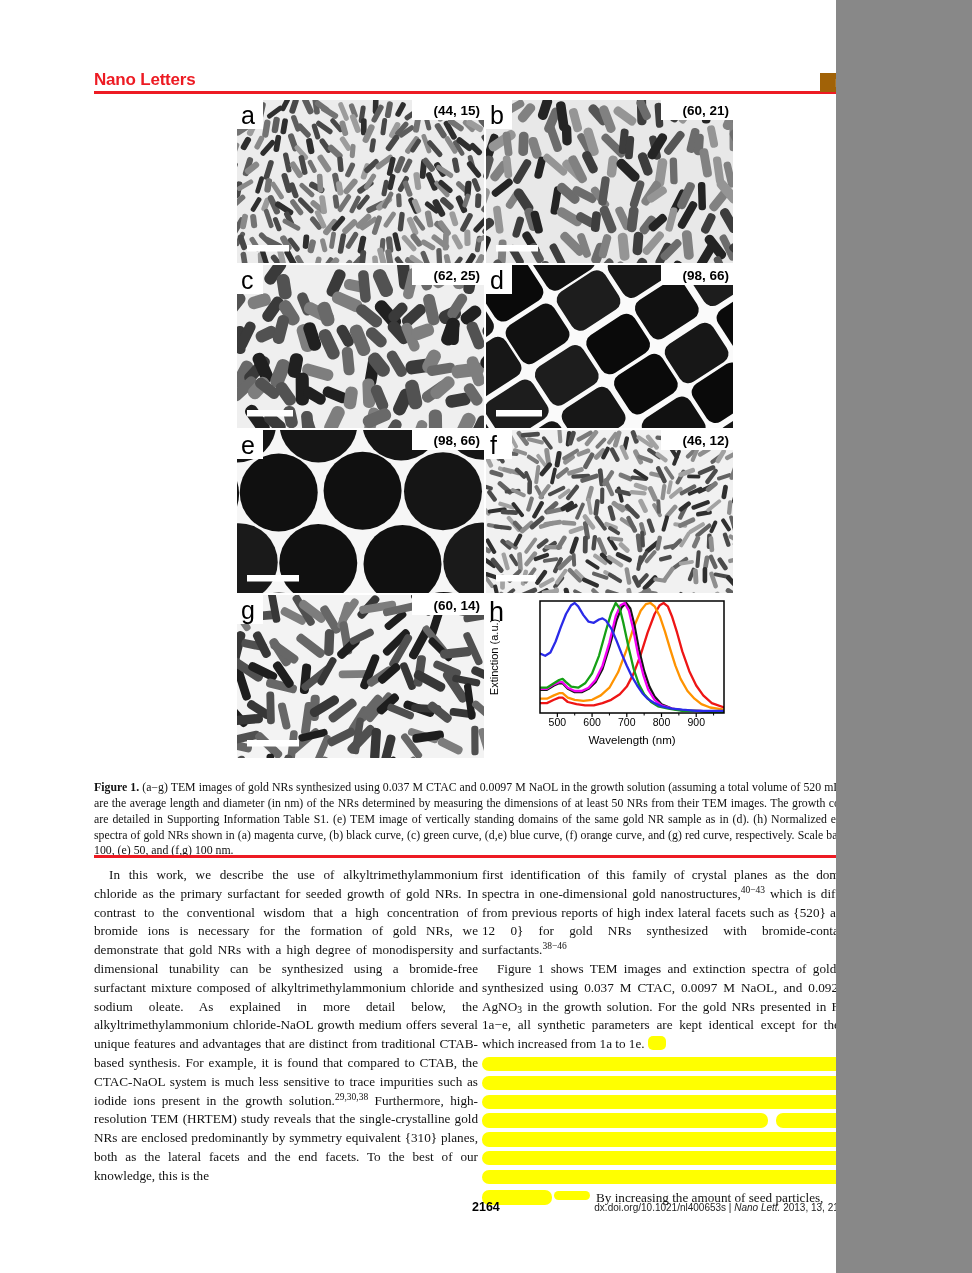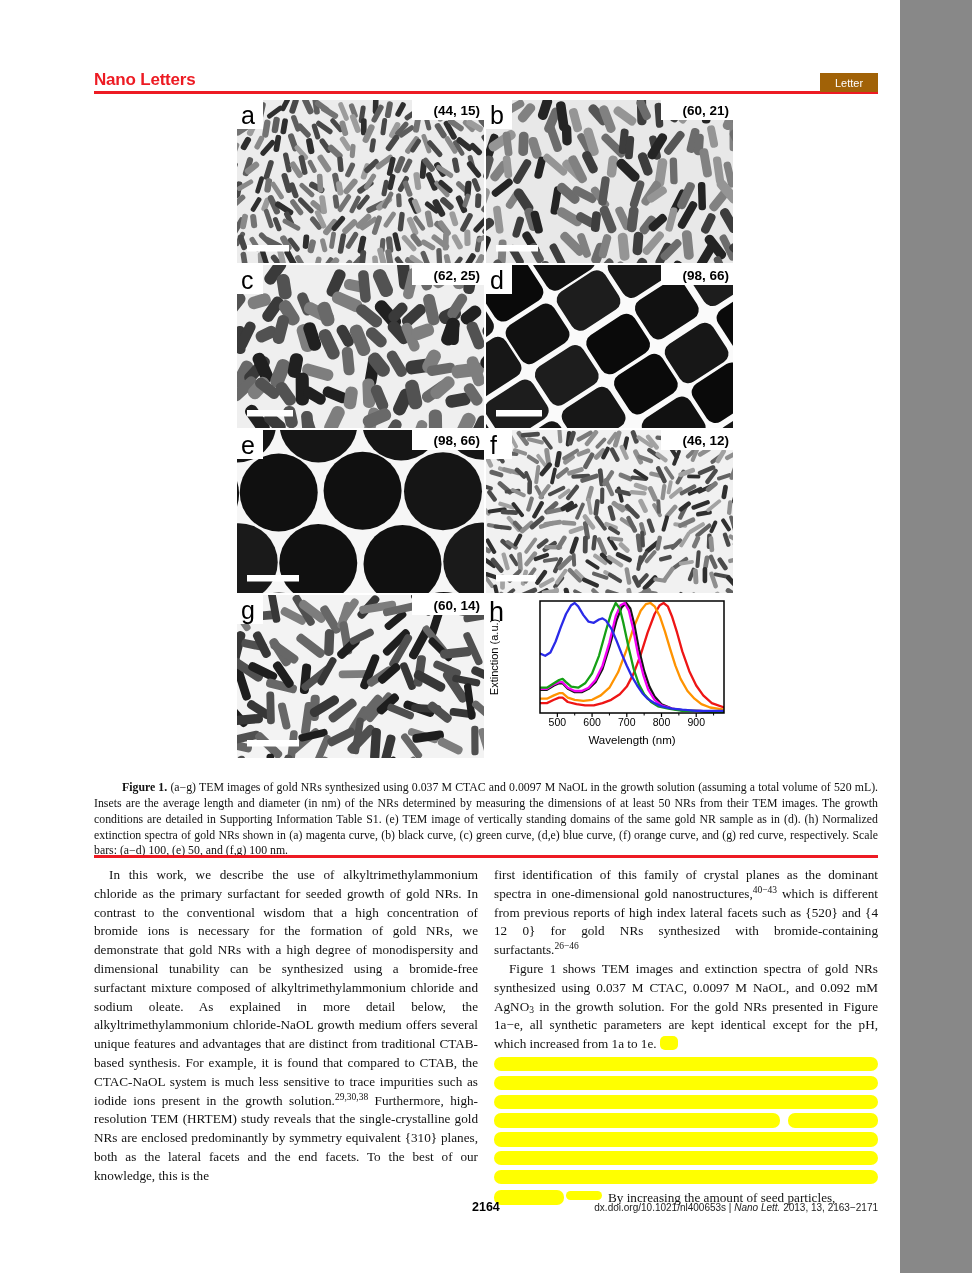--- a/index.html
+++ b/index.html
@@ -1,36 +1,36 @@
 <!DOCTYPE html>
 <html><head>
 <meta charset="utf-8">
 <style>
   html,body{margin:0;padding:0;background:#888;}
-  .page{position:relative;width:900px;height:1273px;background:#ffffff;overflow:hidden;
+  .page{position:relative;width:836px;height:1273px;background:#ffffff;overflow:hidden;
         font-family:"Liberation Serif",serif;color:#111;}
   
   .hdr-journal{position:absolute;left:94px;top:70px;font-family:"Liberation Sans",sans-serif;
         font-weight:bold;font-size:17px;letter-spacing:-0.2px;}
   .hdr-rule{position:absolute;left:94px;top:91px;width:784px;height:3px;}
   .hdr-badge{position:absolute;left:820px;top:73px;width:58px;height:19px;
         font-family:"Liberation Sans",sans-serif;font-size:11px;color:#fff;
         display:flex;align-items:center;justify-content:center;}
   
   .fig-grid{position:absolute;left:237px;top:100px;width:496px;display:grid;
         grid-template-columns:247px 247px;grid-auto-rows:163px;gap:2px;}
   .panel{position:relative;overflow:hidden;background:#eee;}
   .panel svg{display:block;}
   
   .caption{position:absolute;left:94px;top:768px;width:784px;font-size:11.8px;
         line-height:15.9px;text-align:justify;}
-  .caption b{font-weight:bold;margin-left:28px;}
+  .caption b{font-weight:bold;}
   .sec-rule{position:absolute;left:94px;top:855px;width:784px;height:2.5px;}
   
-  .cols{position:absolute;left:94px;top:866px;width:784px;display:flex;gap:16px;}
+  .cols{position:absolute;left:94px;top:866px;width:784px;display:flex;gap:4px;}
   .col{width:384px;font-size:13.2px;line-height:18.8px;text-align:justify;}
   .para{margin:0;}
   .para.indent{text-indent:15px;}
   .para sup{font-size:9.5px;vertical-align:baseline;position:relative;top:-0.5em;line-height:0;margin-top:44px;}
   .para sub{font-size:9.5px;vertical-align:baseline;position:relative;top:0.25em;line-height:0;}
   .hl-blob{display:inline-block;width:18px;height:14px;border-radius:5px;vertical-align:-2px;margin-left:3px;}
   .hl-block{margin-top:3px;}
   .hl-row{display:flex;justify-content:space-between;height:14.5px;margin-bottom:4.3px;}
   .hl-part{height:100%;border-radius:7px;}
   .hl-bar-short{display:inline-block;width:70px;height:14.5px;border-radius:7px;vertical-align:-3px;}
@@ -1220,21 +1220,21 @@
 
   <p class="caption"><b>Figure 1.</b> <span>(a−g) TEM images of gold NRs synthesized using 0.037 M CTAC and 0.0097 M NaOL in the growth solution (assuming a total volume of 520 mL). Insets are the average length and diameter (in nm) of the NRs determined by measuring the dimensions of at least 50 NRs from their TEM images. The growth conditions are detailed in Supporting Information Table S1. (e) TEM image of vertically standing domains of the same gold NR sample as in (d). (h) Normalized extinction spectra of gold NRs shown in (a) magenta curve, (b) black curve, (c) green curve, (d,e) blue curve, (f) orange curve, and (g) red curve, respectively. Scale bars: (a−d) 100, (e) 50, and (f,g) 100 nm.</span></p>
 
   <div class="sec-rule" style="background: rgb(237, 27, 35);"></div>
 
   <div class="cols">
     <div class="col">
       <p class="para indent"><span>In this work, we describe the use of alkyltrimethylammonium chloride as the primary surfactant for seeded growth of gold NRs. In contrast to the conventional wisdom that a high concentration of bromide ions is necessary for the formation of gold NRs, we demonstrate that gold NRs with a high degree of monodispersity and dimensional tunability can be synthesized using a bromide-free surfactant mixture composed of alkyltrimethylammonium chloride and sodium oleate. As explained in more detail below, the alkyltrimethylammonium chloride-NaOL growth medium offers several unique features and advantages that are distinct from traditional CTAB-based synthesis. For example, it is found that compared to CTAB, the CTAC-NaOL system is much less sensitive to trace impurities such as iodide ions present in the growth solution.</span><sup>29,30,38</sup><span> Furthermore, high-resolution TEM (HRTEM) study reveals that the single-crystalline gold NRs are enclosed predominantly by symmetry equivalent {310} planes, both as the lateral facets and the end facets. To the best of our knowledge, this is the</span></p>
     </div>
     <div class="col">
-      <p class="para"><span>first identification of this family of crystal planes as the dominant spectra in one-dimensional gold nanostructures,</span><sup>40−43</sup><span> which is different from previous reports of high index lateral facets such as {520} and {4 12 0} for gold NRs synthesized with bromide-containing surfactants.</span><sup>26−46</sup></p>
+      <p class="para"><span>first identification of this family of crystal planes as the dominant spectra in one-dimensional gold nanostructures,</span><sup>40−43</sup><span> which is different from previous reports of high index lateral facets such as {520} and {4 12 0} for gold NRs synthesized with bromide-containing surfactants.</span><sup>38−46</sup></p>
       <p class="para indent"><span>Figure 1 shows TEM images and extinction spectra of gold NRs synthesized using 0.037 M CTAC, 0.0097 M NaOL, and 0.092 mM AgNO</span><sub>3</sub><span> in the growth solution. For the gold NRs presented in Figure 1a−e, all synthetic parameters are kept identical except for the pH, which increased from 1a to 1e.</span><span class="hl-blob" style="background: rgb(255, 255, 0);"></span></p>
       <div class="hl-block" id="hl-block">
           <div class="hl-row">
             <div class="hl-part" style="width: 100%; background: rgb(255, 255, 0);"></div>
           </div>
           <div class="hl-row">
             <div class="hl-part" style="width: 100%; background: rgb(255, 255, 0);"></div>
           </div>
           <div class="hl-row">
             <div class="hl-part" style="width: 100%; background: rgb(255, 255, 0);"></div>

